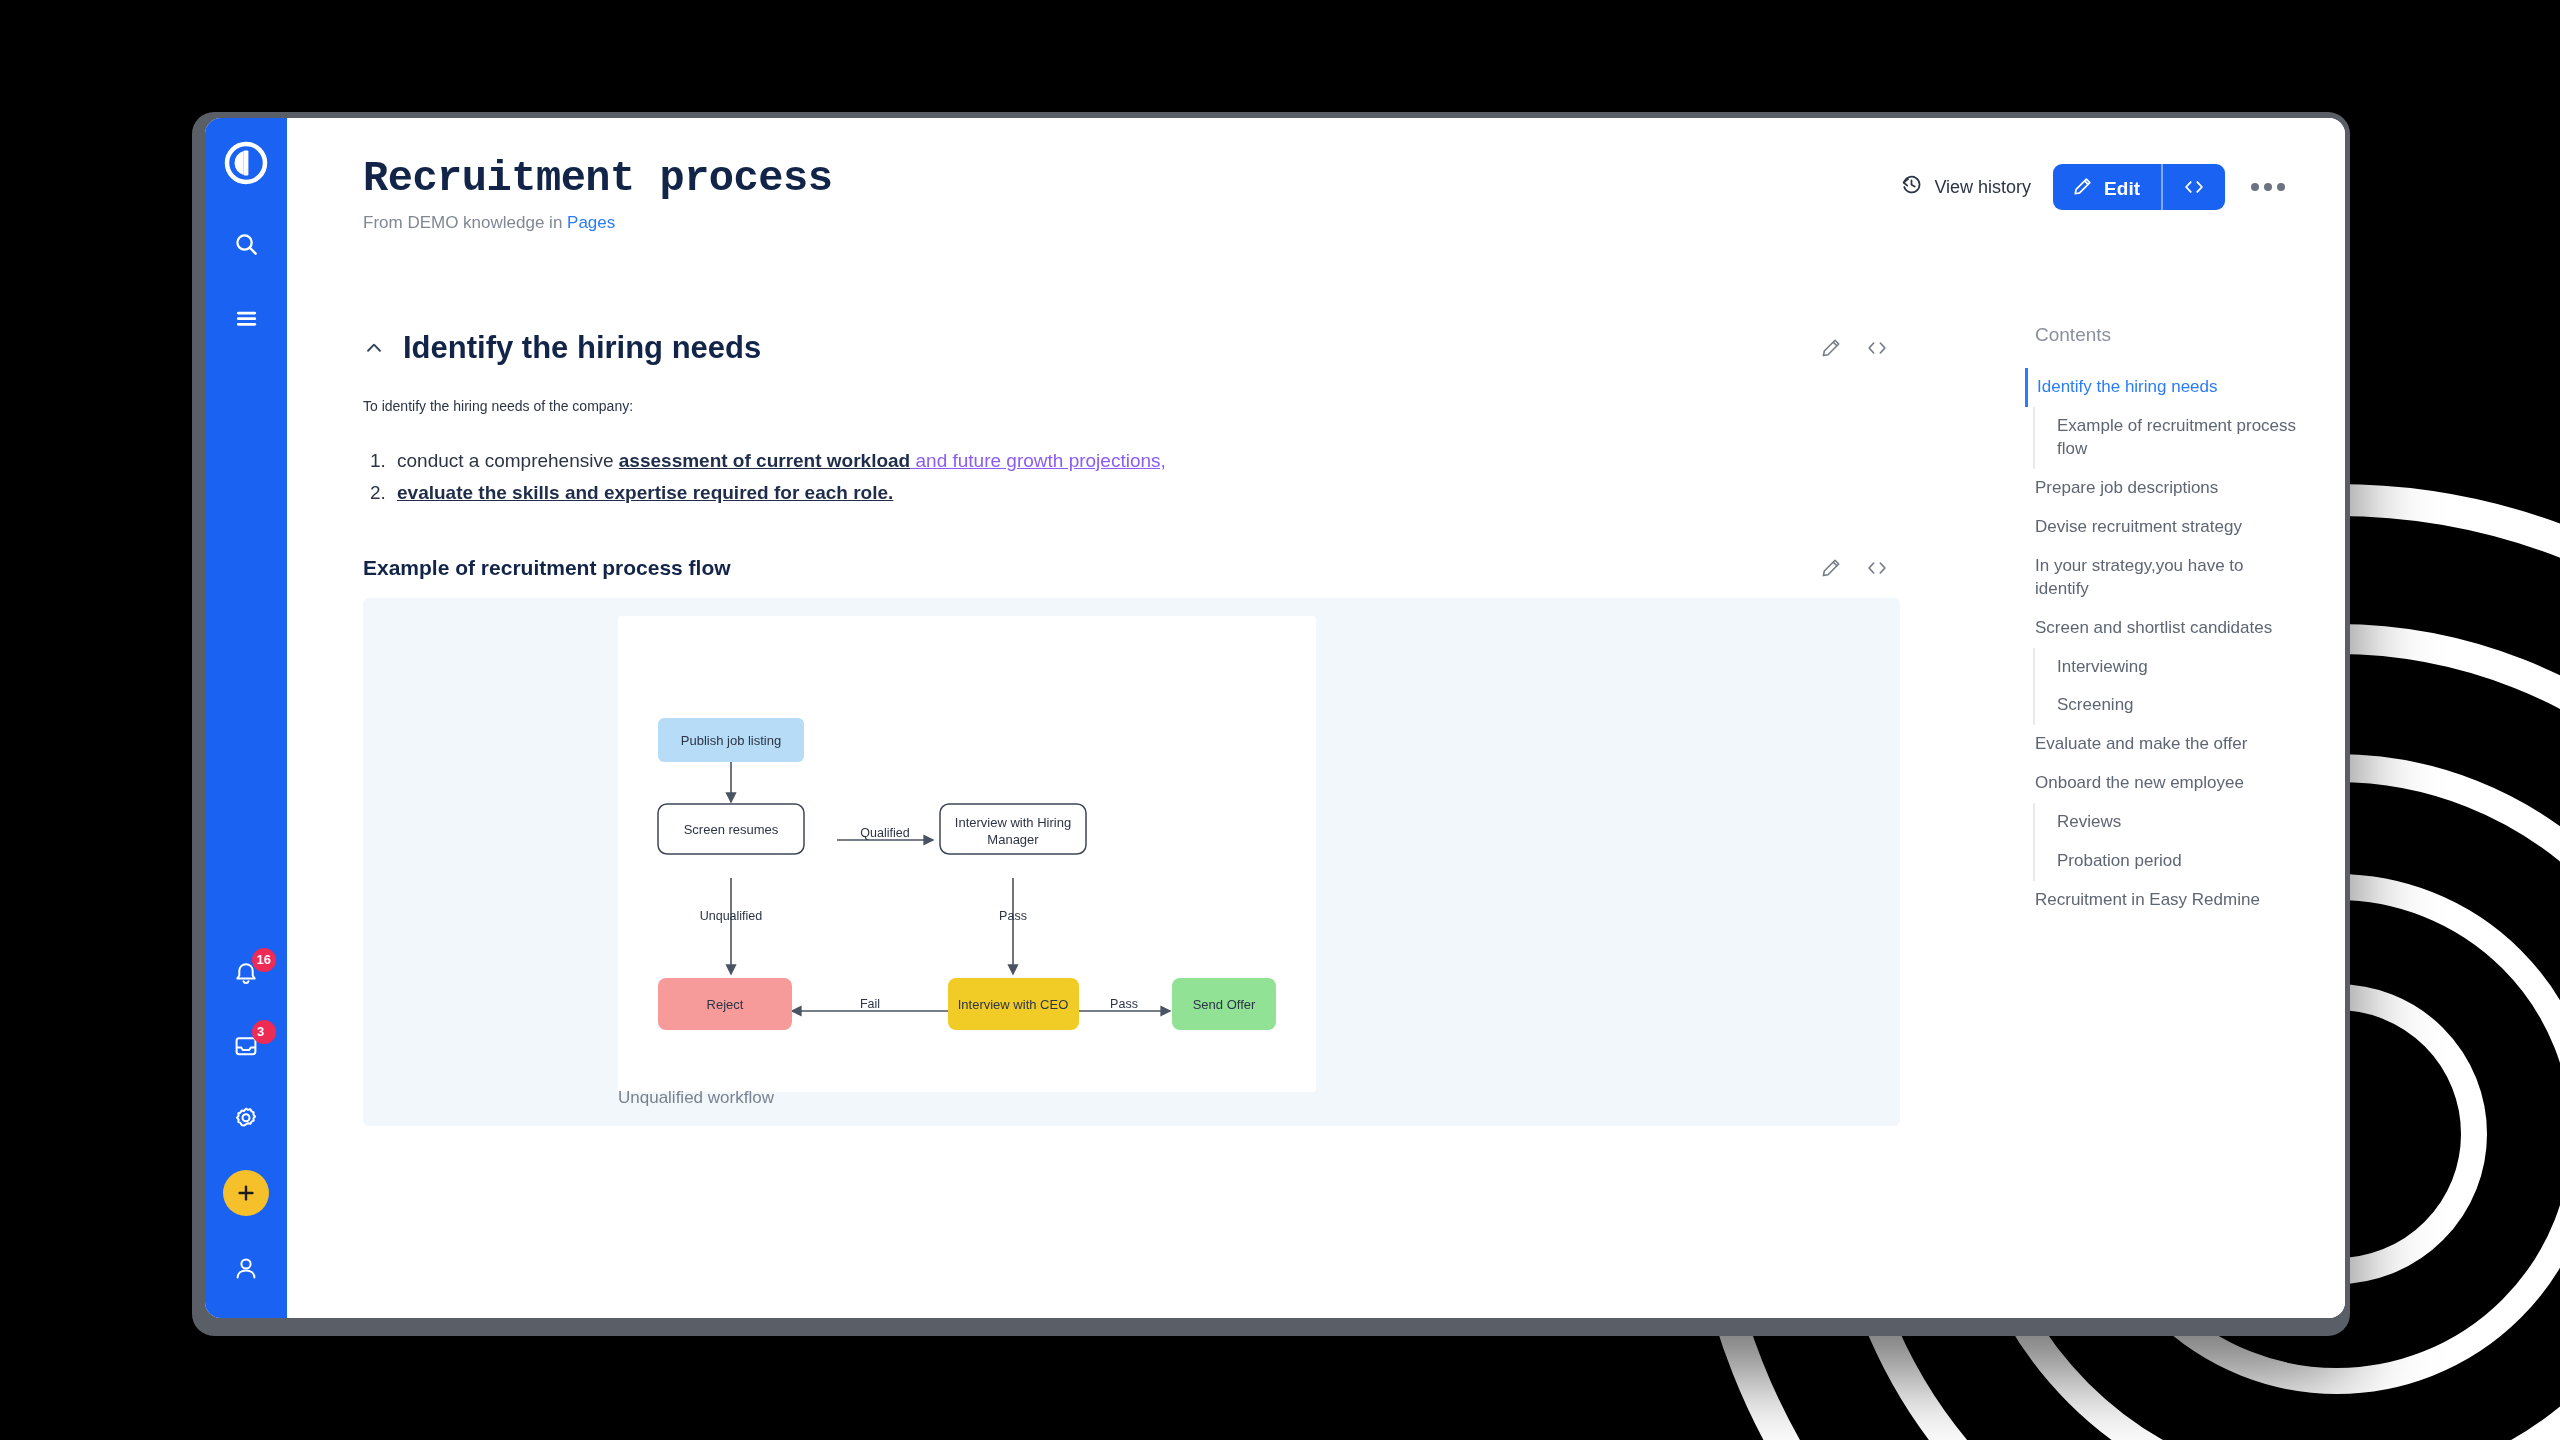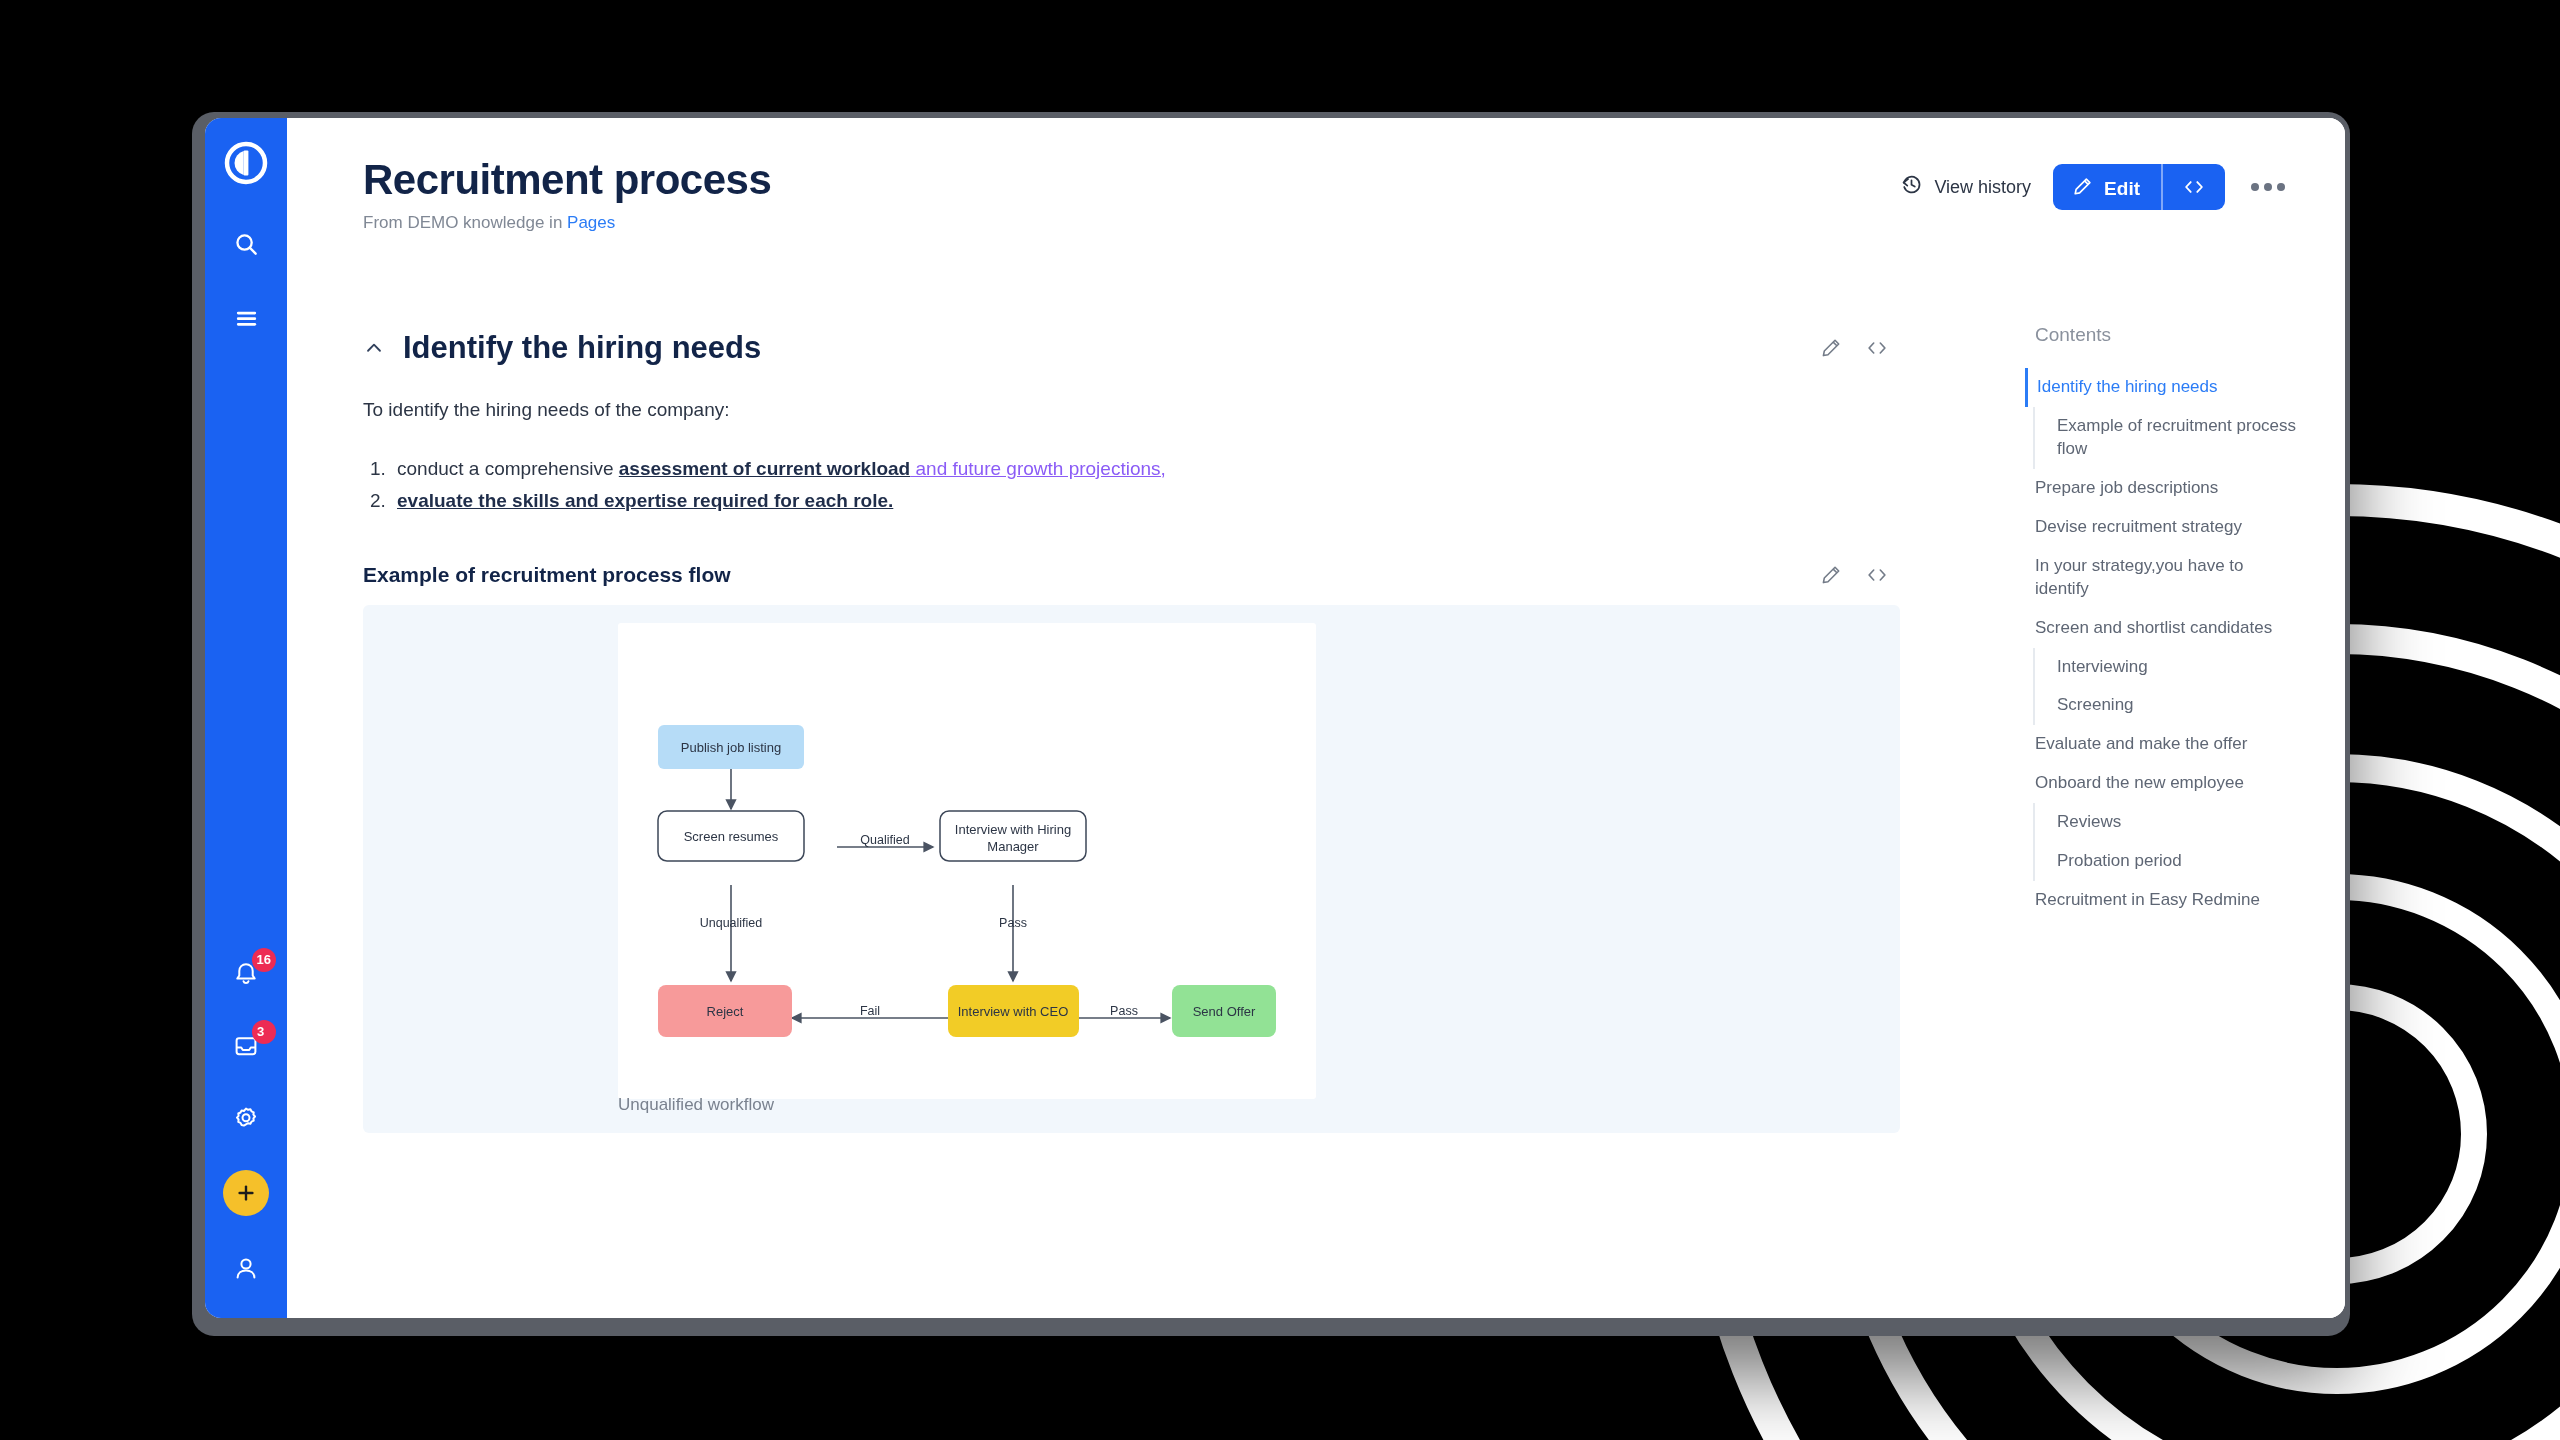--- a/index.html
+++ b/index.html
@@ -147,20 +147,21 @@
     align-items: flex-start;
     justify-content: space-between;
   }
   .title-block { padding-top: 2px; }
   .page-title {
     font-size: 42px;
     font-weight: bold;
     color: #122448;
     letter-spacing: -0.5px;
     line-height: 1.12;
+    font-family: Liberation Mono, monospace;
   }
   .page-sub {
     margin-top: 10px;
     font-size: 17px;
     color: #808895;
   }
   .page-sub .sub-link {
     color: #2b7cf6;
     cursor: pointer;
   }
@@ -251,21 +252,21 @@
   }
   .head-icons {
     display: flex;
     align-items: center;
     gap: 22px;
   }
   .head-icons .icn { cursor: pointer; display: flex; align-items: center; }
 
   .para {
     margin-top: 30px;
-    font-size: 19px;
+    font-size: 14px;
     color: #2c3545;
     line-height: 1.5;
   }
   .num-list {
     margin-top: 28px;
     padding-left: 28px;
     font-size: 19px;
     color: #2c3545;
     line-height: 1.7;
   }

